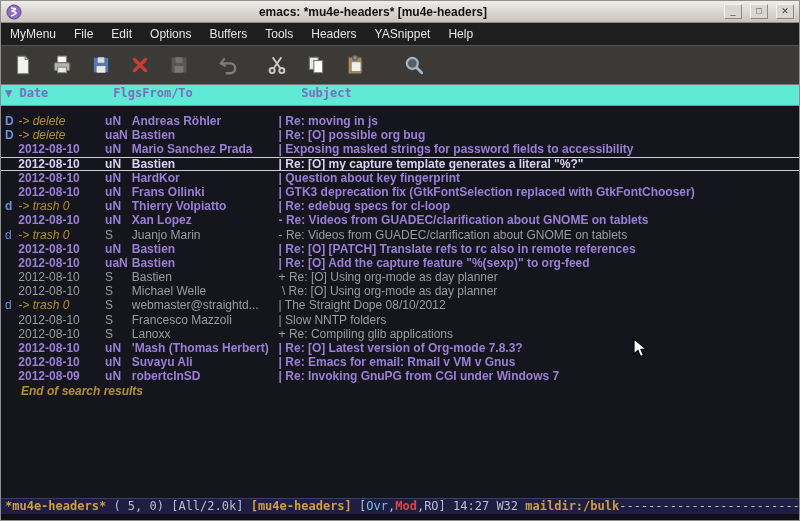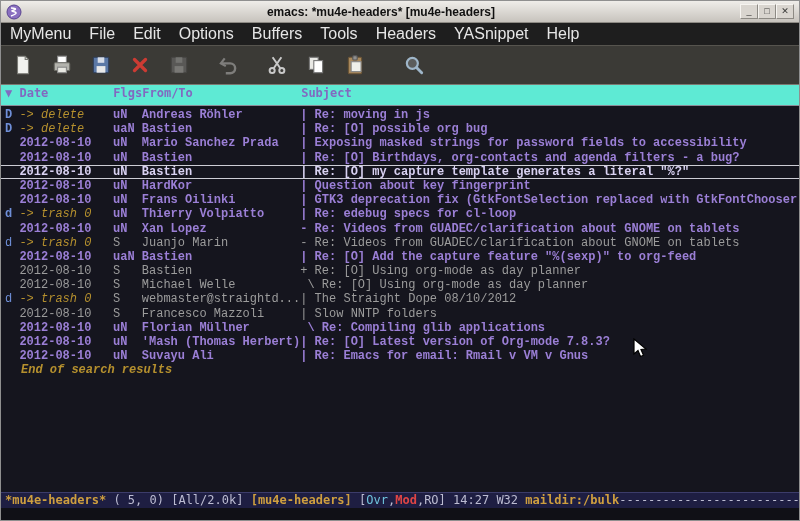--- a/index.html
+++ b/index.html
@@ -3,30 +3,30 @@
 <meta charset="utf-8">
 <style>
   * { margin:0; padding:0; box-sizing:border-box; }
   html,body { width:800px; height:521px; background:#666; }
   .frame { width:800px; height:521px; border:1px solid #8f8f8f; display:flex; flex-direction:column;
            background:var(--bg,#15151e); position:relative; overflow:hidden;
            font-family:"Liberation Sans",sans-serif; }
 
   
   .titlebar { flex:0 0 22px; background:linear-gradient(#efede9,#c7c3bd); display:flex; align-items:center;
-              padding:0 5px; gap:0; border-bottom:1px solid #8d8a84; }
+              padding:0 5px; gap:8px; border-bottom:1px solid #8d8a84; }
   .titlebar-title { flex:1; text-align:center; font-weight:bold; font-size:12px; color:var(--titlebar-fg,#111); }
   .win-btn { width:18px; height:15px; background:#d9d5cf; border:1px solid;
              border-color:#f6f4f0 #8d8a84 #8d8a84 #f6f4f0; color:#3a3a38; font-size:9px;
              display:flex; align-items:center; justify-content:center; line-height:1; }
   .app-icon svg { display:block; }
 
   
   .menubar { flex:0 0 22px; background:var(--menubar-bg,#1e1e1e); color:var(--menubar-fg,#e6e6e6);
-             display:flex; align-items:flex-end; font-size:16px; }
+             display:flex; align-items:flex-end; font-size:12px; }
   .menu-item { padding:0 9px; height:100%; display:flex; align-items:center; cursor:default; }
 
   
   .toolbar { flex:0 0 40px; background:var(--toolbar-bg,#3b3a36); border-top:1px solid #56544e;
              border-bottom:1px solid #7b7972; display:flex; align-items:center; padding:0 9px; gap:14px; }
   .tool-btn { width:25px; height:25px; display:flex; align-items:center; justify-content:center; }
   .tool-btn svg { width:22px; height:22px; display:block; }
   .tool-btn.gap { margin-left:10px; }
   .tool-btn.biggap { margin-left:20px; }
 
@@ -34,21 +34,21 @@
   .header-line { flex:0 0 17px; font-family:"DejaVu Sans Mono",monospace; font-size:12px; font-weight:bold;
                  color:var(--header-fg,#8269c0); background:#5eead4; border-bottom:1px solid #8b8b97;
                  padding-left:4px; white-space:pre; line-height:16px; }
   .header-line span { display:inline-block; overflow:hidden; }
   .h-sort  { width:2ch; }
   .h-date  { width:13ch; }
   .h-flags { width:4ch; }
   .h-from  { width:22ch; }
 
   
-  .buffer { flex:0 0 386px; font-family:Liberation Mono, monospace; font-size:12px; padding-top:2px; overflow:hidden; }
+  .buffer { flex:0 0 386px; font-family:Liberation Sans, sans-serif; font-size:12px; padding-top:2px; overflow:hidden;margin-top:6px; }
   .row { height:14.2px; line-height:14.2px; white-space:pre; padding-left:4px; overflow:hidden; }
   .row span { display:inline-block; vertical-align:top; height:14.2px; overflow:hidden; }
   .c-mark  { width:2ch; }
   .c-date  { width:13ch; }
   .c-flags { width:4ch; }
   .c-from  { width:22ch; }
   .row.unread { color:var(--unread,#9b7fd6); font-weight:bold; }
   .row.read   { color:var(--read,#9c9c9c); font-weight:normal; }
   .row .c-mark { color:var(--mark,#6f8fd8); }
   .row.marked .c-date { color:var(--marked-action,#b5902e); font-style:italic; font-weight:normal; }
@@ -187,35 +187,36 @@
         </span>
       </span>
   </div>
 
   <div class="header-line"><span class="h-sort">▼</span><span class="h-date">Date</span><span class="h-flags">Flgs</span><span class="h-from">From/To</span><span class="h-subject">Subject</span></div>
 
   <div class="buffer">
     <div class="row unread marked"><span class="c-mark">D</span><span class="c-date">-&gt; delete</span><span class="c-flags">uN</span><span class="c-from">Andreas Röhler</span><span class="c-subj">| Re: moving in js</span></div>
     <div class="row unread marked"><span class="c-mark">D</span><span class="c-date">-&gt; delete</span><span class="c-flags">uaN</span><span class="c-from">Bastien</span><span class="c-subj">| Re: [O] possible org bug</span></div>
     <div class="row unread"><span class="c-mark"></span><span class="c-date">2012-08-10</span><span class="c-flags">uN</span><span class="c-from">Mario Sanchez Prada</span><span class="c-subj">| Exposing masked strings for password fields to accessibility</span></div>
-    <div class="row unread"><span class="c-mark"></span><span class="c-date">2012-08-10</span><span class="c-flags">uN</span><span class="c-from">Bastien</span><span class="c-subj">| Re: [O] Birthdays, org-contacts and agenda filters - a bug?</span></div>
     <div class="row unread current"><span class="c-mark"></span><span class="c-date">2012-08-10</span><span class="c-flags">uN</span><span class="c-from">Bastien</span><span class="c-subj">| Re: [O] my capture template generates a literal "%?"</span></div>
     <div class="row unread"><span class="c-mark"></span><span class="c-date">2012-08-10</span><span class="c-flags">uN</span><span class="c-from">HardKor</span><span class="c-subj">| Question about key fingerprint</span></div>
     <div class="row unread"><span class="c-mark"></span><span class="c-date">2012-08-10</span><span class="c-flags">uN</span><span class="c-from">Frans Oilinki</span><span class="c-subj">| GTK3 deprecation fix (GtkFontSelection replaced with GtkFontChooser)</span></div>
     <div class="row unread marked"><span class="c-mark">d</span><span class="c-date">-&gt; trash 0</span><span class="c-flags">uN</span><span class="c-from">Thierry Volpiatto</span><span class="c-subj">| Re: edebug specs for cl-loop</span></div>
     <div class="row unread"><span class="c-mark"></span><span class="c-date">2012-08-10</span><span class="c-flags">uN</span><span class="c-from">Xan Lopez</span><span class="c-subj">- Re: Videos from GUADEC/clarification about GNOME on tablets</span></div>
     <div class="row read marked"><span class="c-mark">d</span><span class="c-date">-&gt; trash 0</span><span class="c-flags">S</span><span class="c-from">Juanjo Marin</span><span class="c-subj">- Re: Videos from GUADEC/clarification about GNOME on tablets</span></div>
+    <div class="row unread"><span class="c-mark"></span><span class="c-date">2012-08-10</span><span class="c-flags">uN</span><span class="c-from">Bastien</span><span class="c-subj">| Re: [O] [PATCH] Translate refs to rc also in remote references</span></div>
     <div class="row unread"><span class="c-mark"></span><span class="c-date">2012-08-10</span><span class="c-flags">uaN</span><span class="c-from">Bastien</span><span class="c-subj">| Re: [O] Add the capture feature "%(sexp)" to org-feed</span></div>
     <div class="row read"><span class="c-mark"></span><span class="c-date">2012-08-10</span><span class="c-flags">S</span><span class="c-from">Bastien</span><span class="c-subj">+ Re: [O] Using org-mode as day planner</span></div>
     <div class="row read"><span class="c-mark"></span><span class="c-date">2012-08-10</span><span class="c-flags">S</span><span class="c-from">Michael Welle</span><span class="c-subj"> \ Re: [O] Using org-mode as day planner</span></div>
     <div class="row read marked"><span class="c-mark">d</span><span class="c-date">-&gt; trash 0</span><span class="c-flags">S</span><span class="c-from">webmaster@straightd...</span><span class="c-subj">| The Straight Dope 08/10/2012</span></div>
     <div class="row read"><span class="c-mark"></span><span class="c-date">2012-08-10</span><span class="c-flags">S</span><span class="c-from">Francesco Mazzoli</span><span class="c-subj">| Slow NNTP folders</span></div>
-    <div class="row unread"><span class="c-mark"></span><span class="c-date">2012-08-10</span><span class="c-flags">uN</span><span class="c-from">Florian Müllner</span><span class="c-subj"> \ Re: Compiling glib applications</span></div>
+    <div class="row read"><span class="c-mark"></span><span class="c-date">2012-08-10</span><span class="c-flags">S</span><span class="c-from">Lanoxx</span><span class="c-subj">+ Re: Compiling glib applications</span></div>
     <div class="row unread"><span class="c-mark"></span><span class="c-date">2012-08-10</span><span class="c-flags">uN</span><span class="c-from">'Mash (Thomas Herbert)</span><span class="c-subj">| Re: [O] Latest version of Org-mode 7.8.3?</span></div>
     <div class="row unread"><span class="c-mark"></span><span class="c-date">2012-08-10</span><span class="c-flags">uN</span><span class="c-from">Suvayu Ali</span><span class="c-subj">| Re: Emacs for email: Rmail v VM v Gnus</span></div>
+    <div class="row unread"><span class="c-mark"></span><span class="c-date">2012-08-09</span><span class="c-flags">uN</span><span class="c-from">robertcInSD</span><span class="c-subj">| Re: Invoking GnuPG from CGI under Windows 7</span></div>
     <div class="end-marker">End of search results</div>
   </div>
 
   <div class="modeline"><span class="ml-gold">*mu4e-headers*</span><span> ( 5, 0) </span><span>[All/2.0k] </span><span class="ml-gold">[mu4e-headers] </span><span>[</span><span class="ml-cyan">Ovr</span><span>,</span><span class="ml-red">Mod</span><span>,</span><span>RO</span><span>] </span><span>14:27 </span><span>W32 </span><span class="ml-gold">maildir:/bulk</span><span>----------------------------------------</span></div>
 
   <div class="echo"></div>
 
   <div class="mouse-cursor">
     <svg width="16" height="22" viewBox="0 0 16 22">
         <path d="M1 1 L1 16 L5 12.5 L7.5 18.5 L10.5 17.2 L8 11.5 L13 11 Z" fill="#ffffff" stroke="#000000" stroke-width="1.2"></path>

